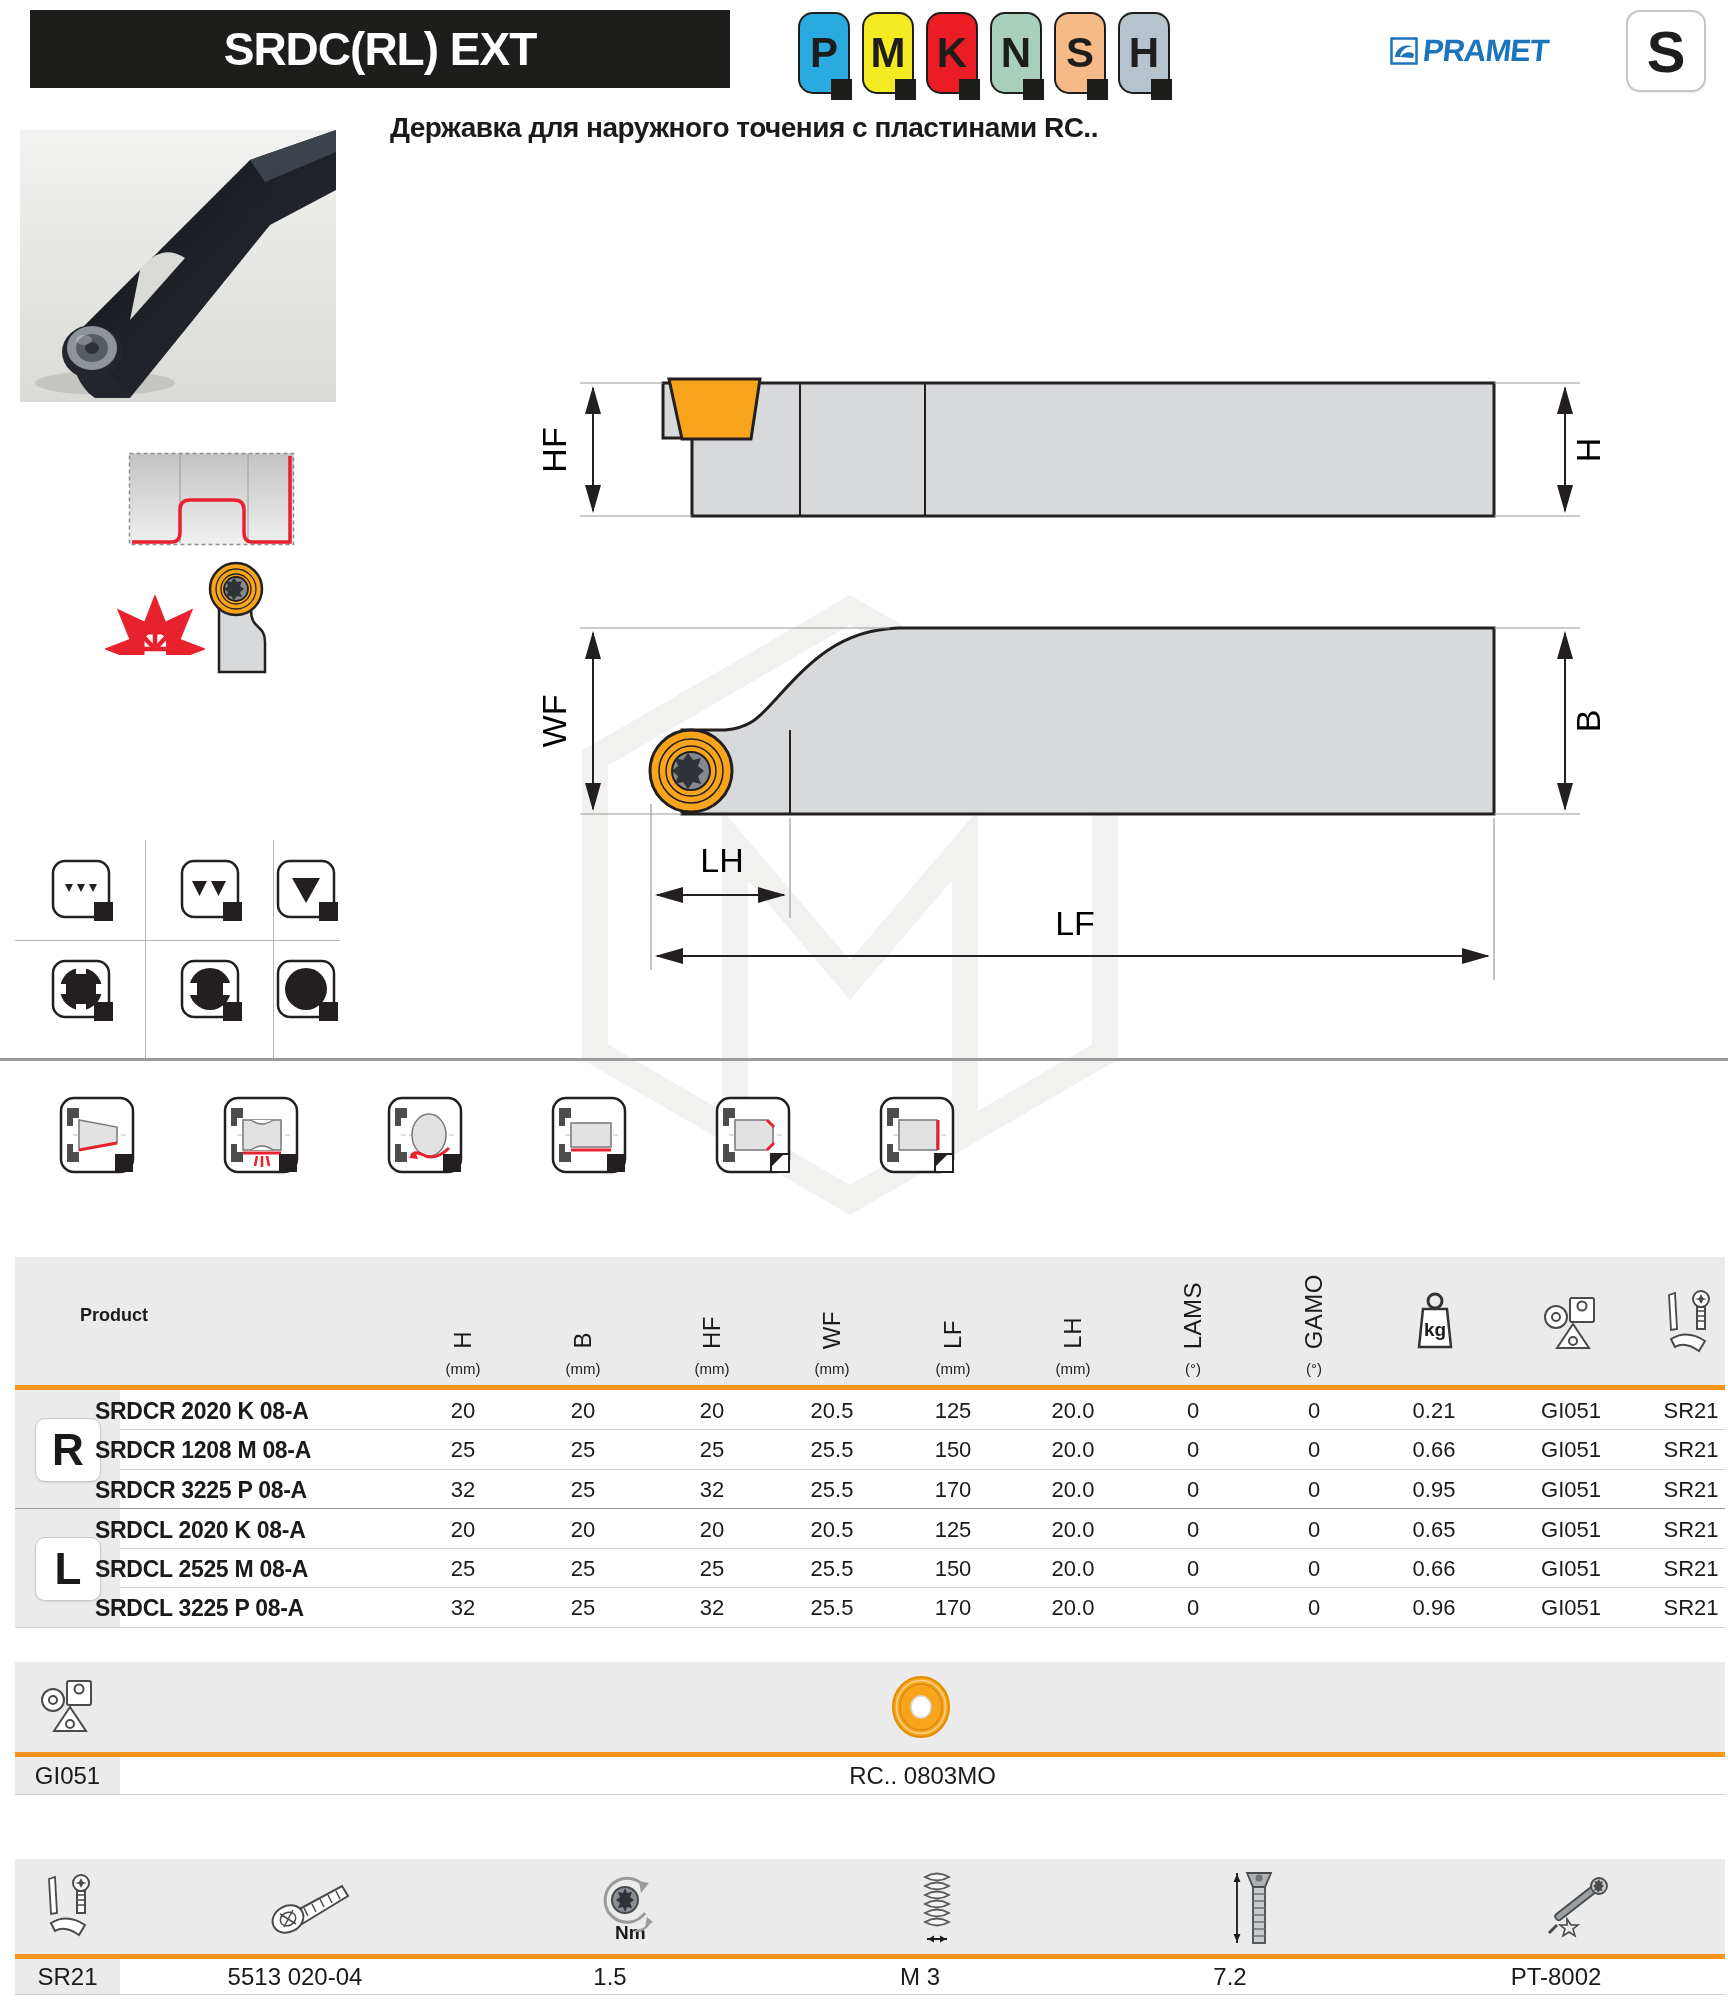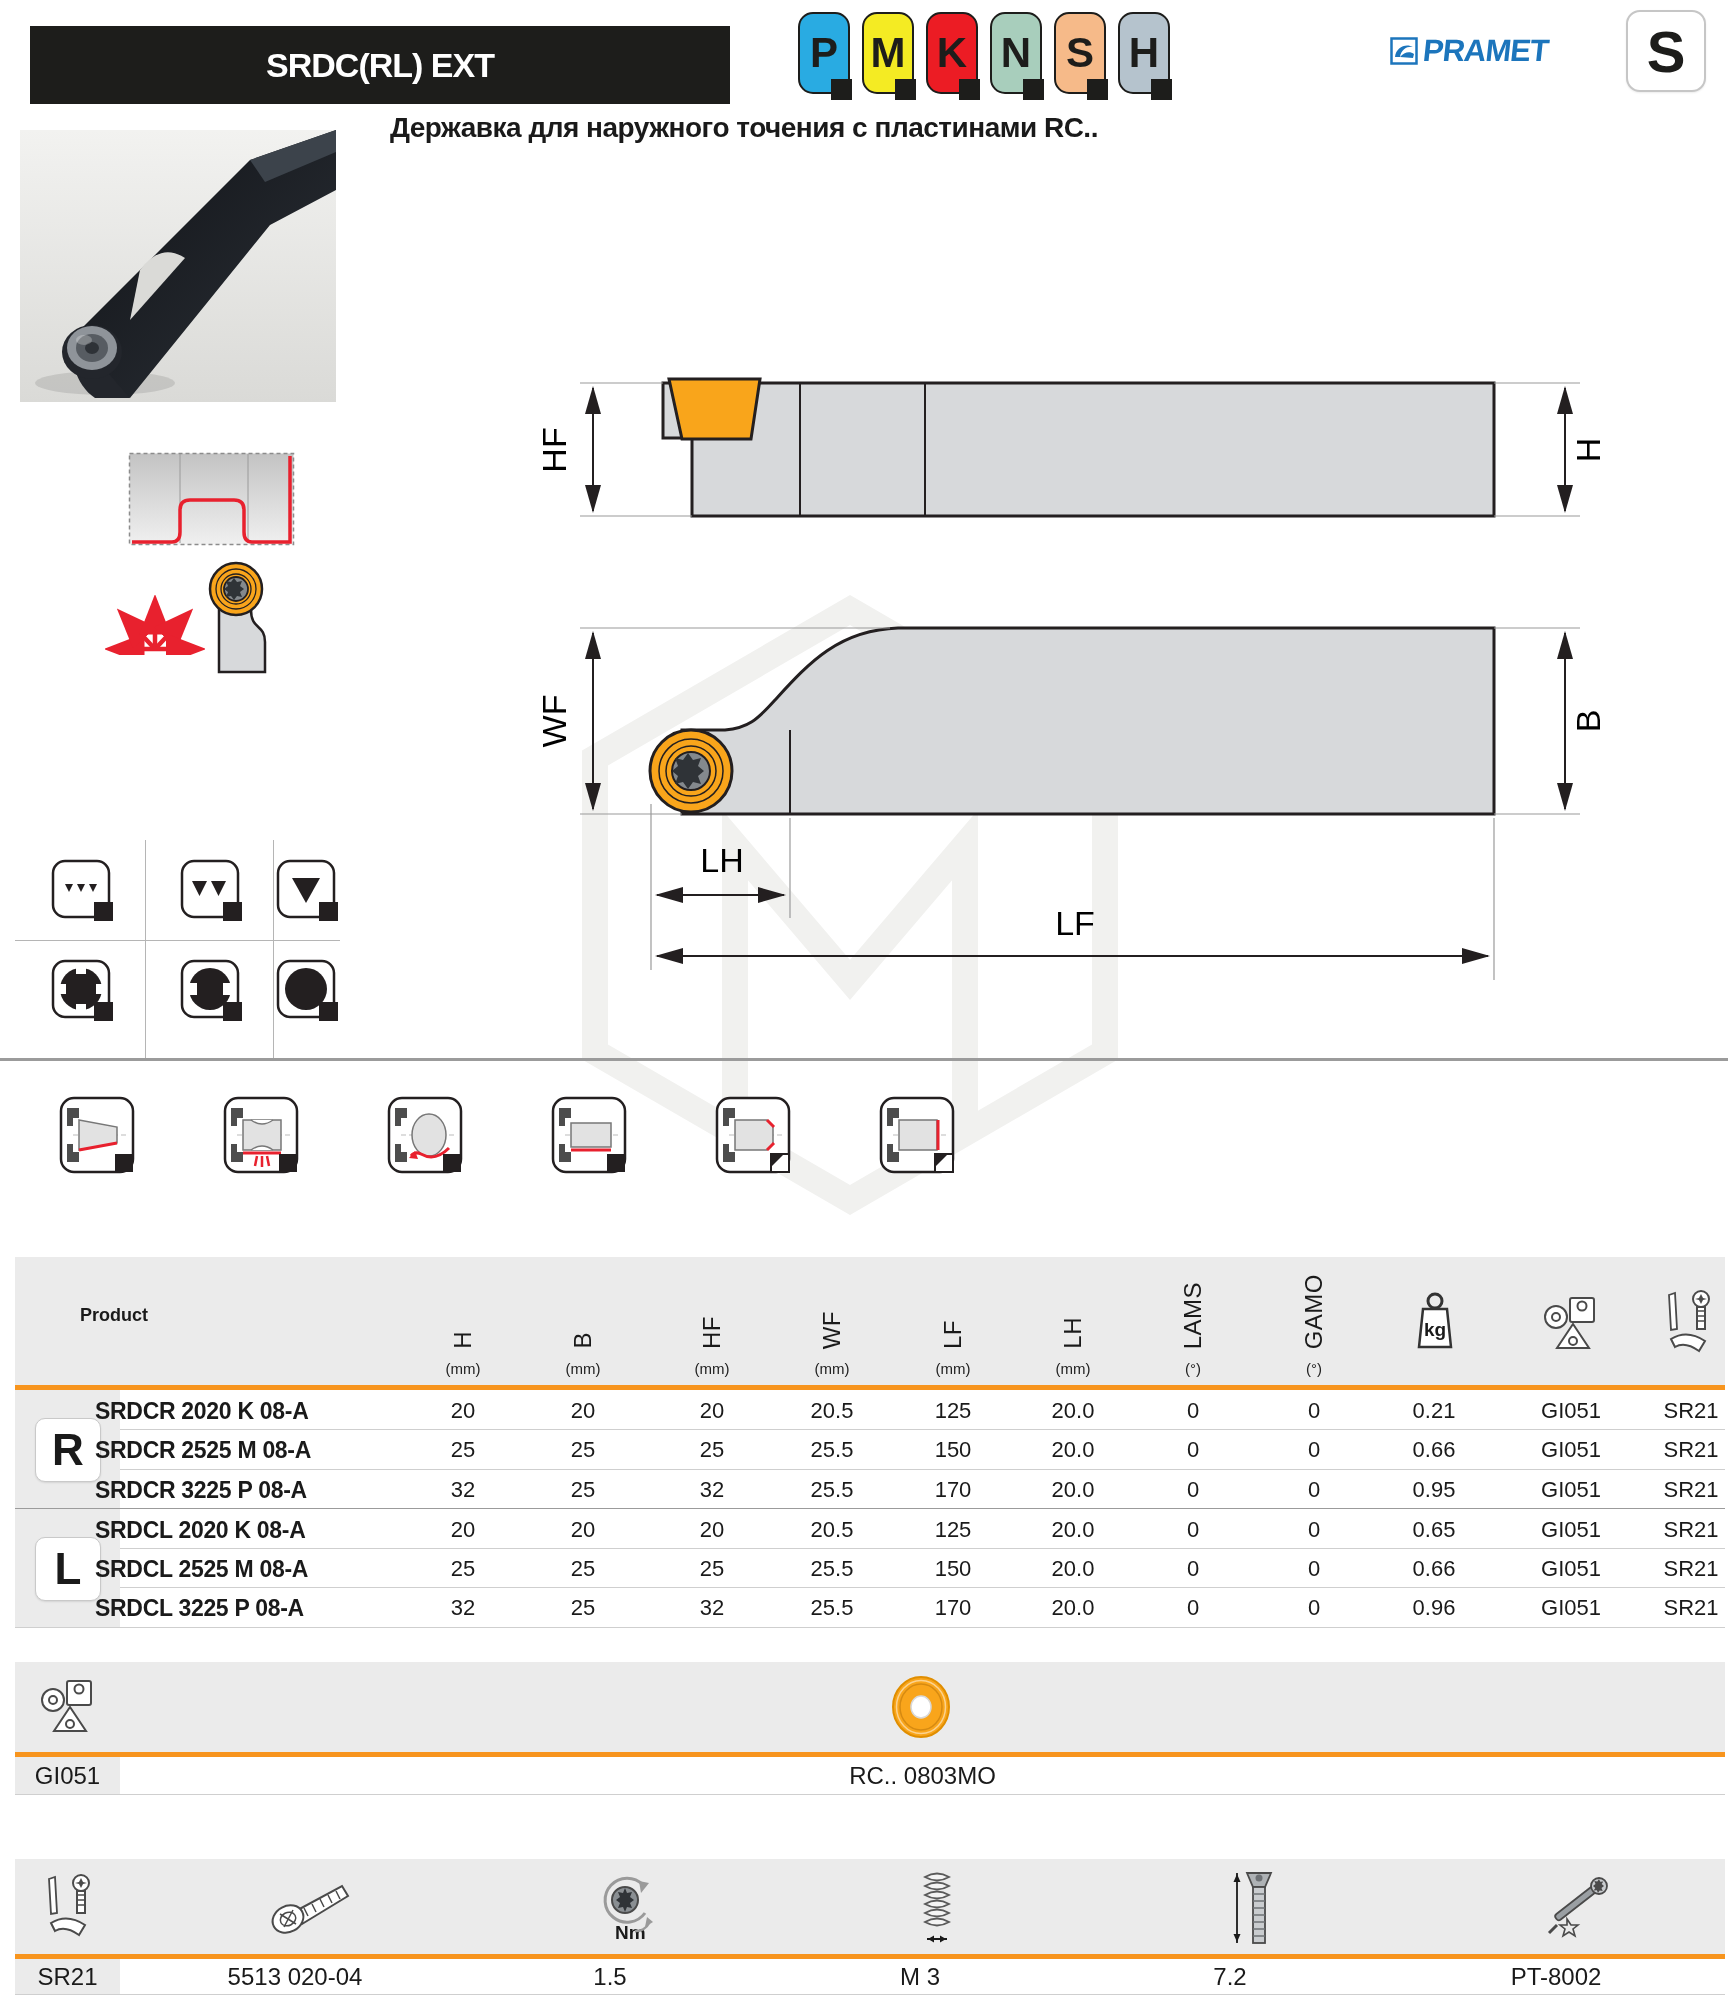--- a/index.html
+++ b/index.html
@@ -1,21 +1,21 @@
 <!DOCTYPE html>
 <html><head>
 <meta charset="utf-8">
 <style>
   html,body{margin:0;padding:0;background:#fff;}
   body{width:1728px;height:2000px;font-family:"Liberation Sans",sans-serif;color:#1a1a1a;}
   #page{position:relative;width:1728px;height:2000px;overflow:hidden;background:#fff;}
   .abs{position:absolute;}
   
   .title-box{left:30px;top:10px;width:700px;height:78px;background:#1d1d1b;color:#fff;
-    display:flex;align-items:center;justify-content:center;font-size:34px;font-weight:bold;letter-spacing:-1px;margin-top:16px;}
+    display:flex;align-items:center;justify-content:center;font-size:46px;font-weight:bold;letter-spacing:-1px;}
   .badge{width:48px;height:78px;border:2.5px solid #1d1d1b;border-radius:15px;top:12px;
     display:flex;align-items:center;justify-content:center;font-size:42px;font-weight:bold;color:#1d1d1b;}
   .badge .sq{position:absolute;right:-4px;bottom:-8px;width:21px;height:21px;background:#1d1d1b;}
   .brand{left:1390px;top:33px;display:flex;align-items:center;gap:5px;}
   .brand .word{font-size:31px;font-weight:bold;color:#1C75BC;transform:skewX(-6deg);letter-spacing:-1px;}
   .s-box{left:1626px;top:10px;width:76px;height:78px;border:2px solid #c6c6c6;border-radius:14px;background:#fff;
     display:flex;align-items:center;justify-content:center;font-size:58px;font-weight:bold;color:#1d1d1b;box-shadow:0 1px 2px rgba(0,0,0,.08);}
   
   .h1{left:390px;top:112px;width:1330px;font-size:28px;font-weight:bold;letter-spacing:-0.5px;}
   .para{left:390px;top:150px;width:1330px;font-size:21.5px;line-height:31px;text-align:justify;}
@@ -361,21 +361,21 @@
     <div class="cell c5">125</div>
     <div class="cell c6">20.0</div>
     <div class="cell c7">0</div>
     <div class="cell c8">0</div>
     <div class="cell c9">0.21</div>
     <div class="cell c10">GI051</div>
     <div class="cell c11">SR21</div>
   </div>
   <div class="rowline" style="top:1429px"></div>
   <div class="trow" style="top:1429px">
-    <div class="prod">SRDCR 2525 M 08-A</div>
+    <div class="prod">SRDCR 1208 M 08-A</div>
     <div class="cell c1">25</div>
     <div class="cell c2">25</div>
     <div class="cell c3">25</div>
     <div class="cell c4">25.5</div>
     <div class="cell c5">150</div>
     <div class="cell c6">20.0</div>
     <div class="cell c7">0</div>
     <div class="cell c8">0</div>
     <div class="cell c9">0.66</div>
     <div class="cell c10">GI051</div>

